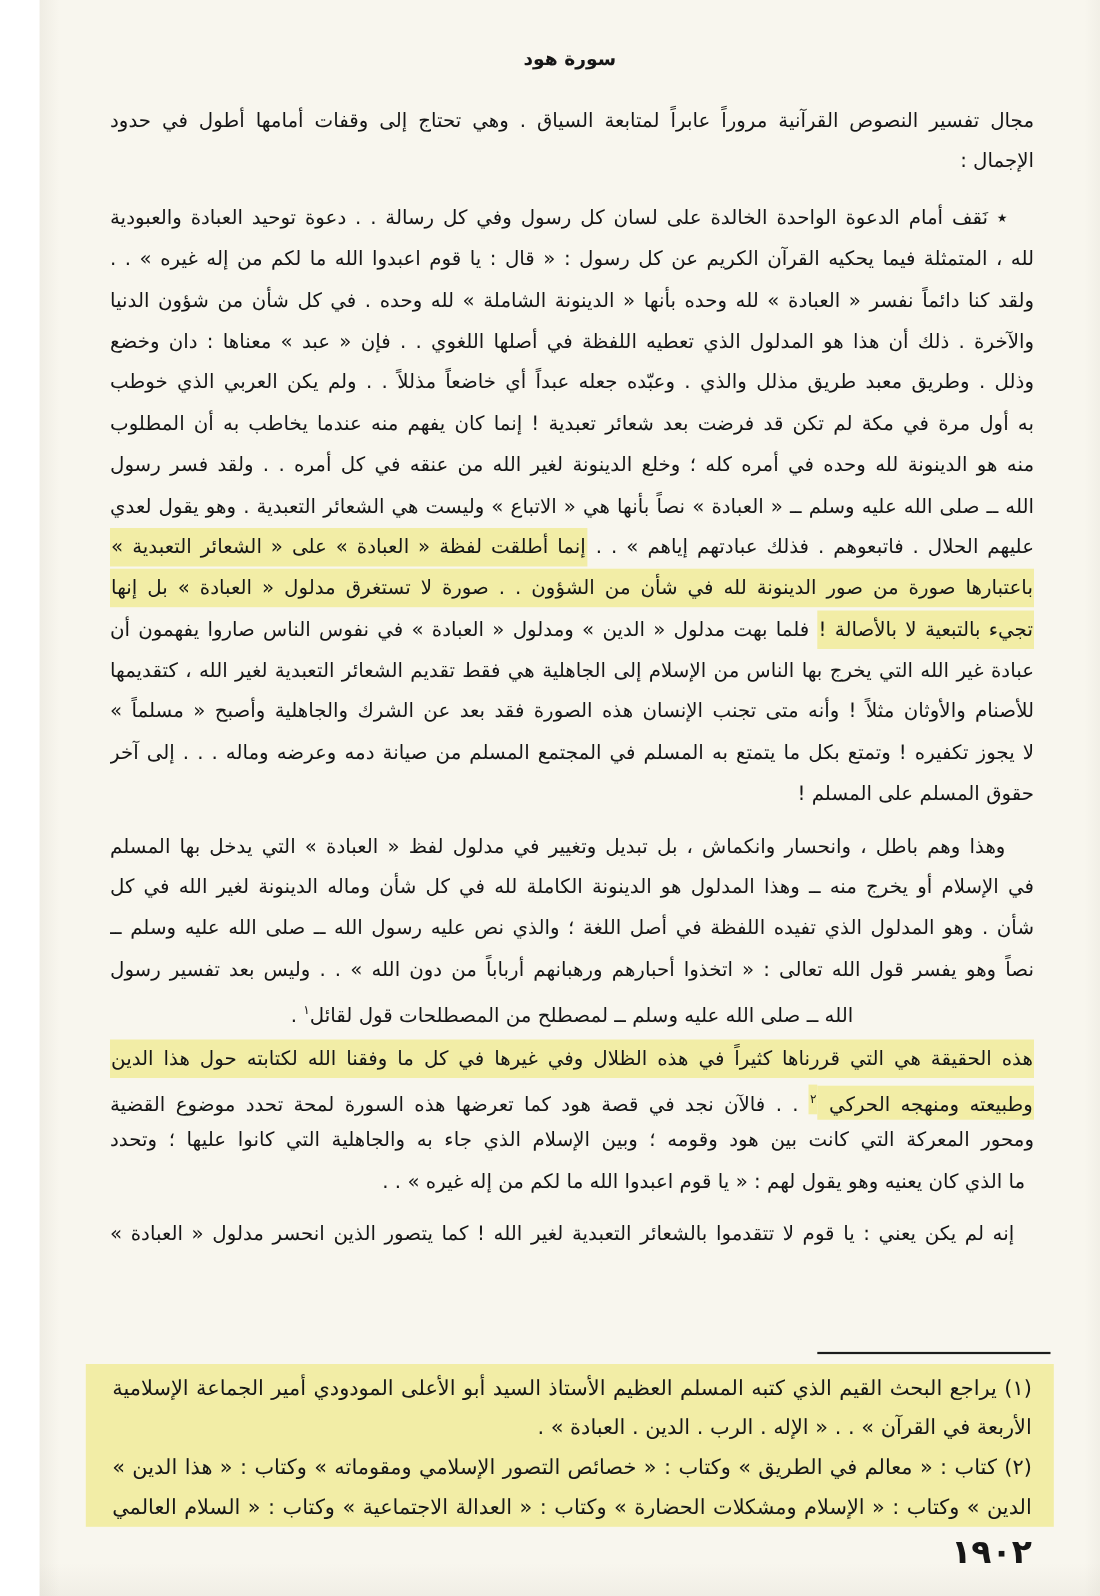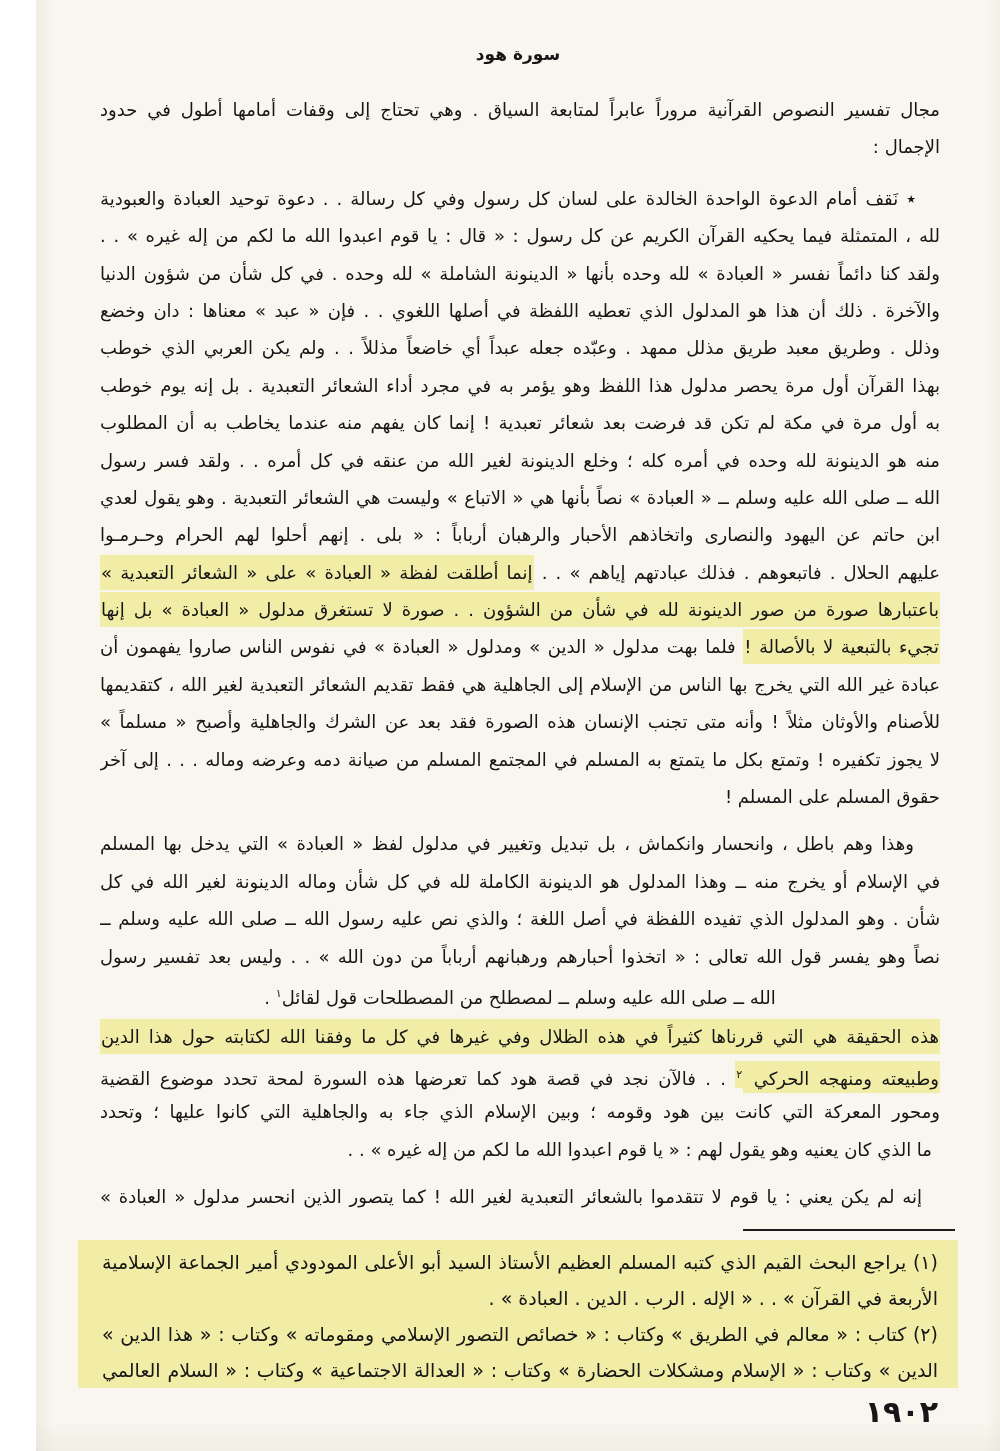--- a/index.html
+++ b/index.html
@@ -70,26 +70,24 @@
   <div class="body" id="body">
       <div class="para">
         <div class="line justify"><span class="">مجال تفسير النصوص القرآنية مروراً عابراً لمتابعة السياق .  وهي تحتاج إلى وقفات أمامها أطول في حدود</span></div>
         <div class="line right"><span class="">الإجمال :</span></div>
       </div>
       <div class="para" style="margin-top: 14px;">
         <div class="line justify" style="padding-right: 24px;"><span class="">٭  نَقف أمام الدعوة الواحدة الخالدة على لسان كل رسول وفي كل رسالة . . دعوة توحيد العبادة والعبودية</span></div>
         <div class="line justify"><span class="">لله ، المتمثلة فيما يحكيه القرآن الكريم عن كل رسول : « قال : يا قوم اعبدوا الله ما لكم من إله غيره » . .</span></div>
         <div class="line justify"><span class="">ولقد كنا دائماً نفسر « العبادة » لله وحده بأنها « الدينونة الشاملة » لله وحده . في كل شأن من شؤون الدنيا</span></div>
         <div class="line justify"><span class="">والآخرة . ذلك أن هذا هو المدلول الذي تعطيه اللفظة في أصلها اللغوي . . فإن « عبد » معناها : دان وخضع</span></div>
-        <div class="line justify"><span class="">وذلل . وطريق معبد طريق مذلل ممهد . وعبّده جعله عبداً أي خاضعاً مذللاً . . ولم يكن العربي الذي خوطب</span></div>
-        <div class="line justify"><span class="">بهذا القرآن أول مرة يحصر مدلول هذا اللفظ وهو يؤمر به في مجرد أداء الشعائر التعبدية . بل إنه يوم خوطب</span></div>
+        <div class="line justify"><span class="">وذلل . وطريق معبد طريق مذلل والذي . وعبّده جعله عبداً أي خاضعاً مذللاً . . ولم يكن العربي الذي خوطب</span></div>
         <div class="line justify"><span class="">به أول مرة في مكة لم تكن قد فرضت بعد شعائر تعبدية ! إنما كان يفهم منه عندما يخاطب به أن المطلوب</span></div>
         <div class="line justify"><span class="">منه هو الدينونة لله وحده في أمره كله ؛ وخلع الدينونة لغير الله من عنقه في كل أمره . . ولقد فسر رسول</span></div>
         <div class="line justify"><span class="">الله ــ صلى الله عليه وسلم ــ « العبادة » نصاً بأنها هي « الاتباع » وليست هي الشعائر التعبدية . وهو يقول لعدي</span></div>
-        <div class="line justify"><span class="">ابن حاتم عن اليهود والنصارى واتخاذهم الأحبار والرهبان أرباباً : « بلى . إنهم أحلوا لهم الحرام وحـرمـوا</span></div>
         <div class="line justify"><span class="">عليهم الحلال . فاتبعوهم . فذلك عبادتهم إياهم » . .  </span><span class="hl ">إنما أطلقت لفظة « العبادة » على « الشعائر التعبدية »</span></div>
         <div class="line justify"><span class="hl ">باعتبارها صورة من صور الدينونة لله في شأن من الشؤون . . صورة لا تستغرق مدلول « العبادة » بل إنها</span></div>
         <div class="line justify"><span class="hl ">تجيء بالتبعية لا بالأصالة !</span><span class="">  فلما بهت مدلول « الدين » ومدلول « العبادة » في نفوس الناس صاروا يفهمون أن</span></div>
         <div class="line justify"><span class="">عبادة غير الله التي يخرج بها الناس من الإسلام إلى الجاهلية هي فقط تقديم الشعائر التعبدية لغير الله ، كتقديمها</span></div>
         <div class="line justify"><span class="">للأصنام والأوثان مثلاً !  وأنه متى تجنب الإنسان هذه الصورة فقد بعد عن الشرك والجاهلية وأصبح « مسلماً »</span></div>
         <div class="line justify"><span class="">لا يجوز تكفيره ! وتمتع بكل ما يتمتع به المسلم في المجتمع المسلم من صيانة دمه وعرضه وماله . . . إلى آخر</span></div>
         <div class="line right"><span class="">حقوق المسلم على المسلم !</span></div>
       </div>
       <div class="para" style="margin-top: 10px;">
         <div class="line justify" style="padding-right: 26px;"><span class="">وهذا وهم باطل ، وانحسار وانكماش ، بل تبديل وتغيير في مدلول لفظ « العبادة » التي يدخل بها المسلم</span></div>

